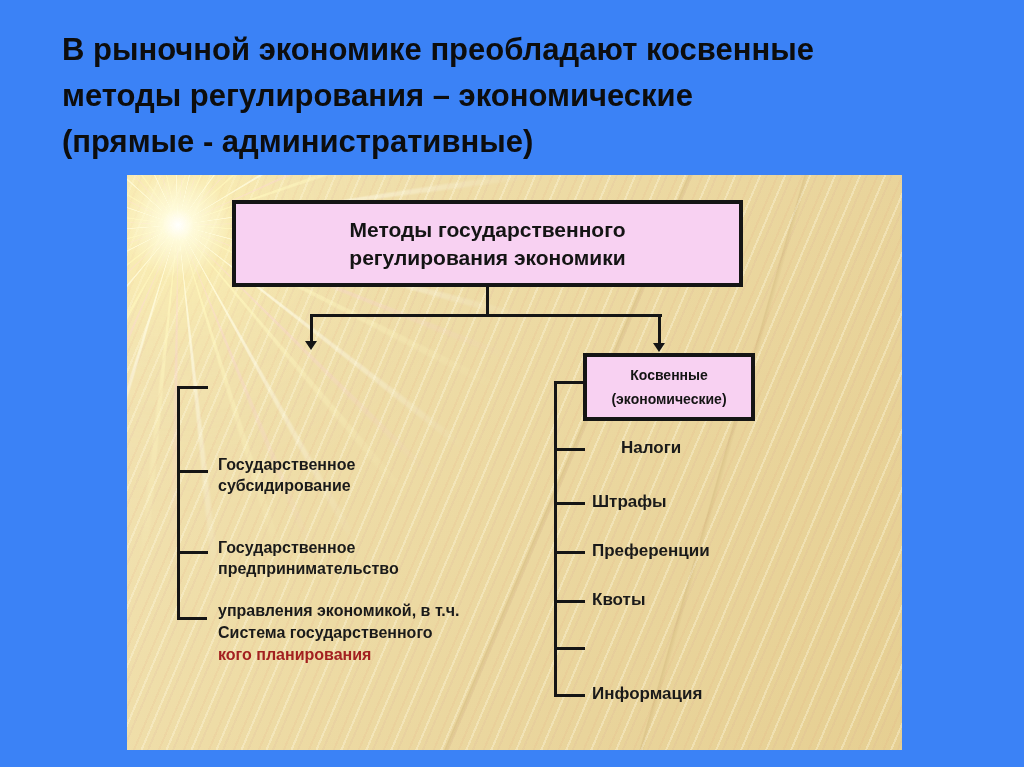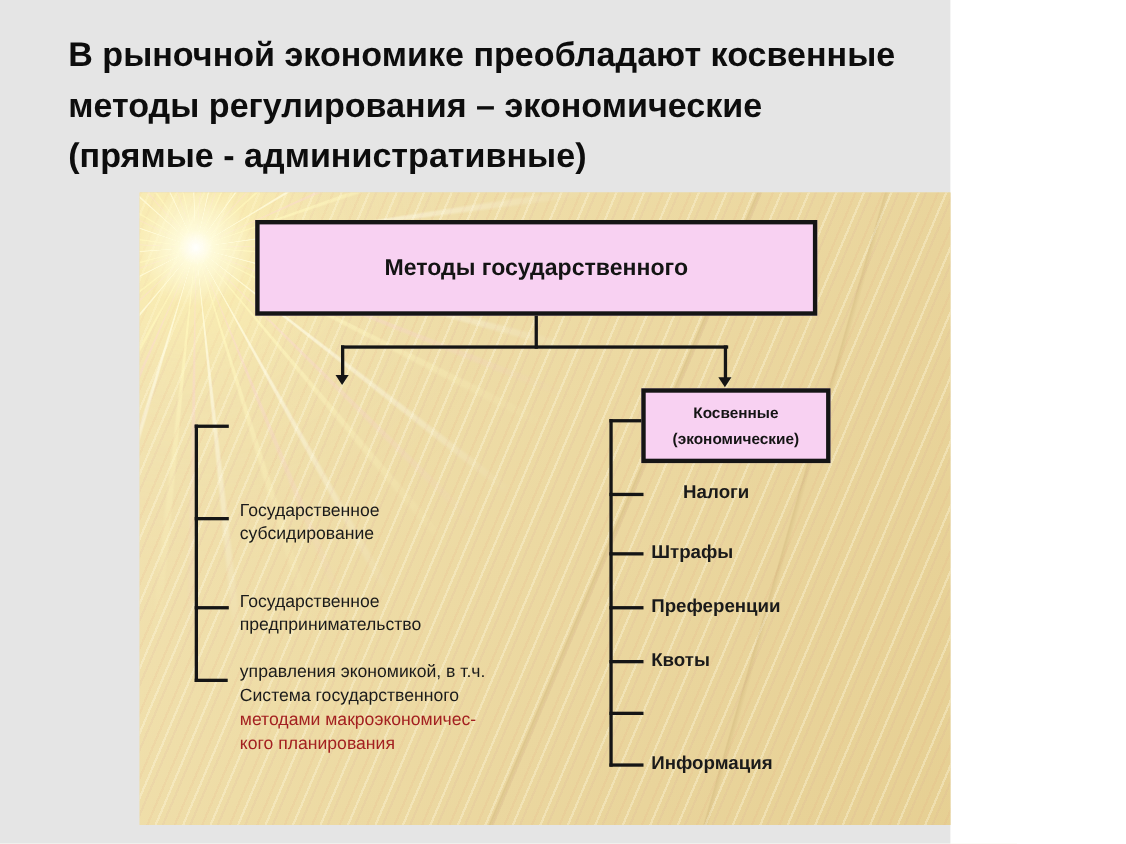--- a/index.html
+++ b/index.html
@@ -1,17 +1,17 @@
 <!DOCTYPE html>
 <html style="--box-fill: #f8d1f2; --box-border: #151515; --canvas: #ecd9a1; --accent-red: #a32020;"><head>
 <meta charset="utf-8">
 <style>
   html,body { margin:0; padding:0; background:#ffffff; }
   .slide {
-    position:relative; width:864px; height:767px; background:#e5e5e5;
+    position:relative; width:1024px; height:767px; background:#3b82f6;
     overflow:hidden; font-family:"Liberation Sans", sans-serif;
   }
   .title {
     position:absolute; left:62px; top:27px;
     font-size:31px; line-height:46px; font-weight:bold; color:#0d0d0d;
   }
   .title div { white-space:nowrap; }
 
   
   .canvas {
@@ -50,21 +50,21 @@
   .node-root  { left:105px; top:25px;  width:511px; height:87px; font-size:21px; line-height:28px; }
   .node-left  { left:81px;  top:175px; width:239px; height:73px; font-size:18px; line-height:24px; }
   .node-right { left:456px; top:178px; width:172px; height:68px; font-size:14px; line-height:24px; }
 
   .line  { position:absolute; background:#151515; }
   .arrow { position:absolute; width:0; height:0;
            border-left:6px solid transparent; border-right:6px solid transparent;
            border-top:9px solid #151515; }
 
   .item {
-    position:absolute; left:91px; font-weight:normal; color:#1a1a1a;
+    position:absolute; left:91px; font-weight:bold; color:#1a1a1a;
     font-size:16px; line-height:21px; white-space:nowrap;
   }
   .item-3 { line-height:22px; }
   .red-text { color:var(--accent-red,#a32020); }
   .right-item {
     position:absolute; left:465px; font-weight:bold; color:#1a1a1a;
     font-size:17px; line-height:20px; white-space:nowrap;
   }
 </style>
 </head>
@@ -77,20 +77,21 @@
     <div>методы регулирования – экономические</div>
     <div>(прямые - административные)</div>
   </div>
 
   <div class="canvas">
 
     <div class="starburst"></div>
 
     <div class="node node-root">
       <div>Методы государственного</div>
+      <div>регулирования экономики</div>
     </div>
 
     <div class="line" style="left:359px; top:112px; width:3px; height:30px;"></div>
     <div class="line" style="left:183px; top:139px; width:352px; height:3px;"></div>
     <div class="line" style="left:183px; top:139px; width:3px; height:30px;"></div>
     <div class="arrow" style="left:178px; top:166px;"></div>
     <div class="line" style="left:531px; top:139px; width:3px; height:32px;"></div>
     <div class="arrow" style="left:526px; top:168px;"></div>
 
 
@@ -109,21 +110,20 @@
       <div>Государственное</div>
       <div>субсидирование</div>
     </div>
     <div class="item" style="top:362px;">
       <div>Государственное</div>
       <div>предпринимательство</div>
     </div>
     <div class="item item-3" style="top:425px;">
       <div>управления экономикой, в т.ч.</div>
       <div>Система государственного</div>
-      <div class="red-text">методами макроэкономичес-</div>
       <div class="red-text">кого планирования</div>
     </div>
 
     <div class="line" style="left:427px; top:206px; width:29px; height:3px;"></div>
     <div class="line" style="left:427px; top:206px; width:3px; height:316px;"></div>
     <div class="line" style="left:427px; top:273px; width:31px; height:3px;"></div>
     <div class="line" style="left:427px; top:327px; width:31px; height:3px;"></div>
     <div class="line" style="left:427px; top:376px; width:31px; height:3px;"></div>
     <div class="line" style="left:427px; top:425px; width:31px; height:3px;"></div>
     <div class="line" style="left:427px; top:472px; width:31px; height:3px;"></div>

